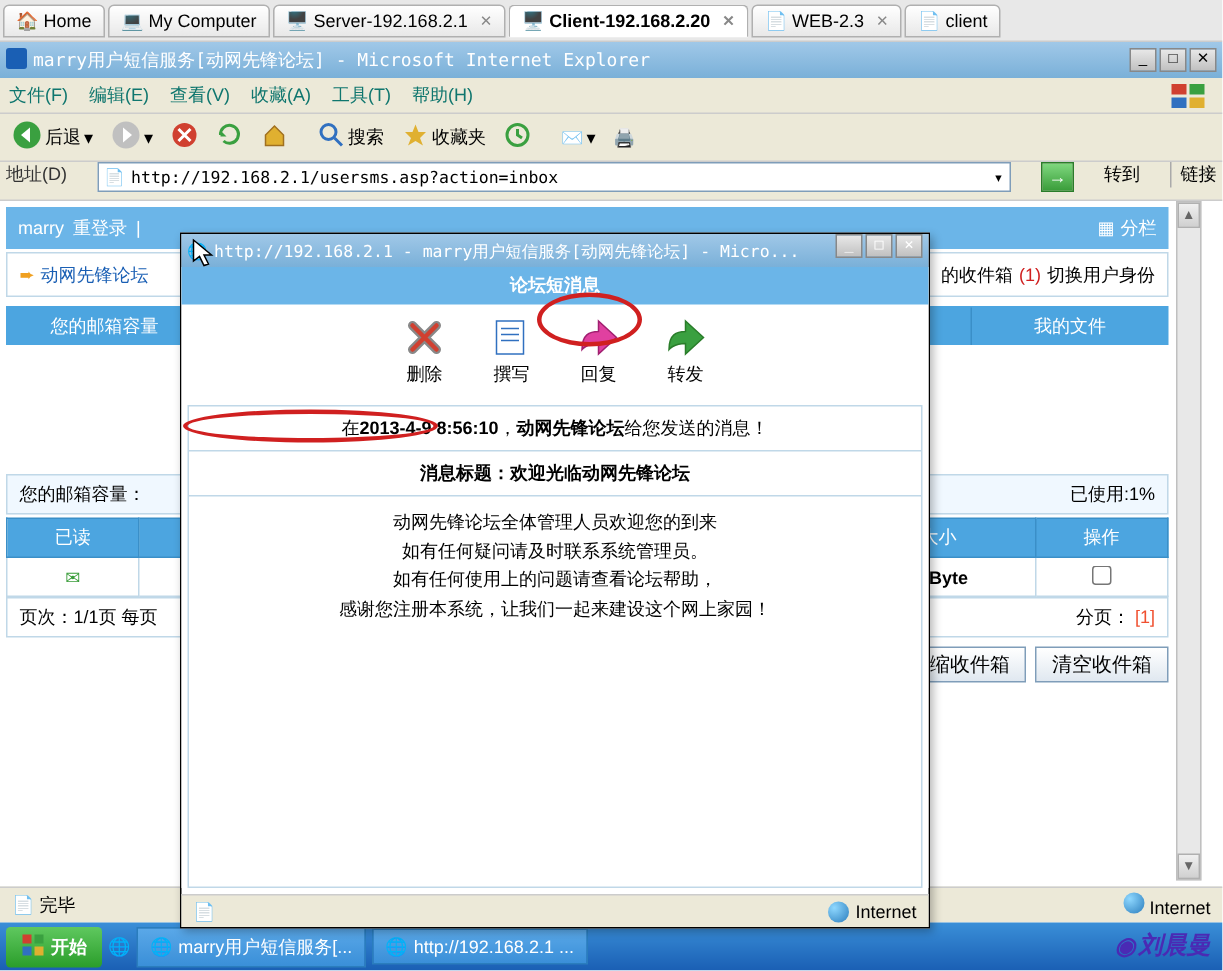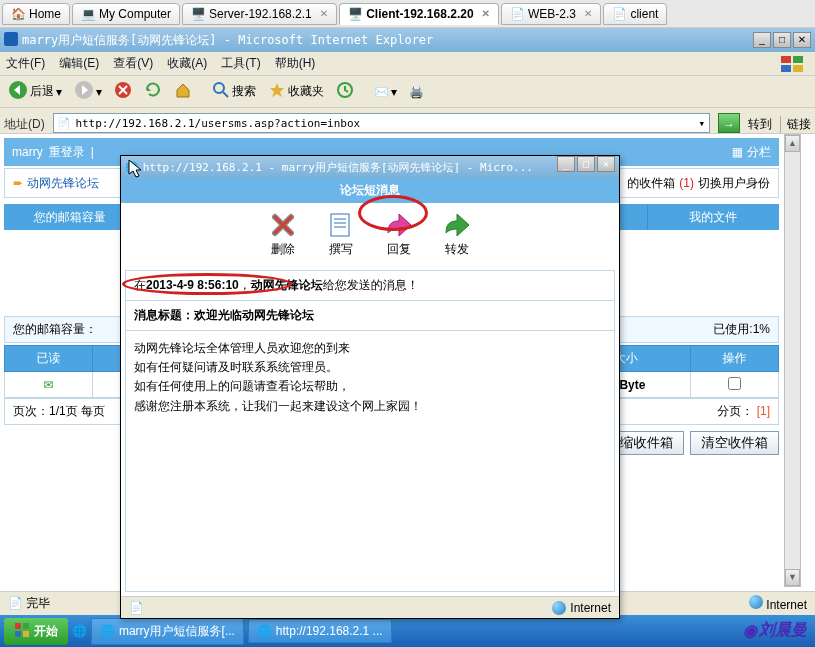--- a/index.html
+++ b/index.html
@@ -14,30 +14,30 @@
     
     
     .ie-titlebar { background: linear-gradient(#a0c8e8, #7ab0d8); height: 24px; display: flex; align-items: center; padding: 0 4px; justify-content: space-between; }
     .ie-title { display: flex; align-items: flex-start; gap: 4px; color: #fff; font-family: "SimSun", monospace; }
     .ie-title .eicon { width: 14px; height: 14px; background: #1a5fb4; border-radius: 2px; }
     .window-btns { display: flex; gap: 2px; }
     .window-btn { width: 18px; height: 16px; background: linear-gradient(#e8e8e8,#c0c0c0); border: 1px solid #888; font-size: 10px; text-align: center; line-height: 14px; }
     
     
     .ie-menubar { background: #ece9d8; height: 24px; display: flex; align-items: center; padding: 0 6px; gap: 14px; border-bottom: 1px solid #ccc; }
-    .ie-menu-item { color: #0f172a; }
+    .ie-menu-item { color: #0f766e; }
     .win-flag { margin-left: auto; width: 30px; height: 20px; }
     
     
     .ie-toolbar { background: #ece9d8; height: 32px; display: flex; align-items: center; padding: 0 4px; gap: 4px; border-bottom: 1px solid #ccc; }
     .tb-btn { display: flex; align-items: center; gap: 2px; padding: 2px 4px; }
     .tb-sep { width: 4px; }
     
     
-    .ie-addrbar { background: #ece9d8; height: 26px; display: flex; align-items: flex-end; padding: 0 4px; gap: 8px; border-bottom: 1px solid #ccc; }
+    .ie-addrbar { background: #ece9d8; height: 26px; display: flex; align-items: flex-start; padding: 0 4px; gap: 20px; border-bottom: 1px solid #ccc; }
     .addr-label { color: #333; }
     .addr-input { flex: 1; height: 20px; border: 1px solid #7f9db9; background: #fff; padding: 0 4px; display: flex; align-items: center; font-family: monospace; font-size: 11px; }
     .go-btn { background: linear-gradient(#7fd87f,#3a9d3a); width: 22px; height: 20px; border: 1px solid #2a7d2a; color: #fff; text-align: center; line-height: 18px; font-size: 12px; }
     
     
     .forum-wrap { padding: 4px; }
     .forum-header { background: #6bb5e8; color: #fff; height: 28px; display: flex; align-items: center; padding: 0 8px; justify-content: space-between; }
     .forum-header-left { display: flex; gap: 6px; align-items: center; }
     .fenlan { margin-left: auto; display:flex; align-items:center; gap:4px; }
     
@@ -73,21 +73,21 @@
     .popup-titlebar-left { display:flex; align-items:center; gap:4px; overflow:hidden; white-space:nowrap; }
     .cursor-icon { position: absolute; left: 128px; top: 159px; z-index: 20; width: 16px; height: 20px; }
     
     .popup-body { background: #fff; }
     .msg-header { background: #6bb5e8; color: #fff; text-align: center; padding: 4px; font-weight: bold; }
     .msg-toolbar { display: flex; justify-content: center; gap: 30px; padding: 8px; }
     .msg-tool { text-align: center; font-size: 12px; }
     .msg-tool-icon { width: 28px; height: 28px; margin: 0 auto 2px; }
     .red-circle-1 { position: absolute; border: 3px solid #d02020; border-radius: 50%; width: 70px; height: 36px; left: 358px; top: 195px; z-index: 15; pointer-events: none; }
     .red-circle-2 { position: absolute; border: 3px solid #d02020; border-radius: 50%; width: 170px; height: 22px; left: 122px; top: 273px; z-index: 15; pointer-events: none; }
-    .msg-content { border: 1px solid #c0d8e8; margin: 4px; }
+    .msg-content { border: 1px solid #c0d8e8; margin: 4px; text-align: center; }
     .msg-meta { border-bottom: 1px solid #c0d8e8; padding: 6px 8px; }
     .msg-title { border-bottom: 1px solid #c0d8e8; padding: 6px 8px; font-weight: bold; }
     .msg-text { padding: 8px; line-height: 1.6; height: 260px; }
     
     
     .popup-status { background: #ece9d8; height: 22px; border-top: 1px solid #ccc; display: flex; align-items: center; justify-content: flex-end; padding: 0 8px; gap: 4px; }
     .main-status { position: absolute; bottom: 32px; left: 0; right: 0; background: #ece9d8; height: 24px; border-top: 1px solid #ccc; display: flex; align-items: center; padding: 0 8px; justify-content: space-between; }
     .globe { width: 14px; height: 14px; background: radial-gradient(circle at 30% 30%, #8fd8ff, #2a7dbd); border-radius: 50%; display: inline-block; }
     
     

